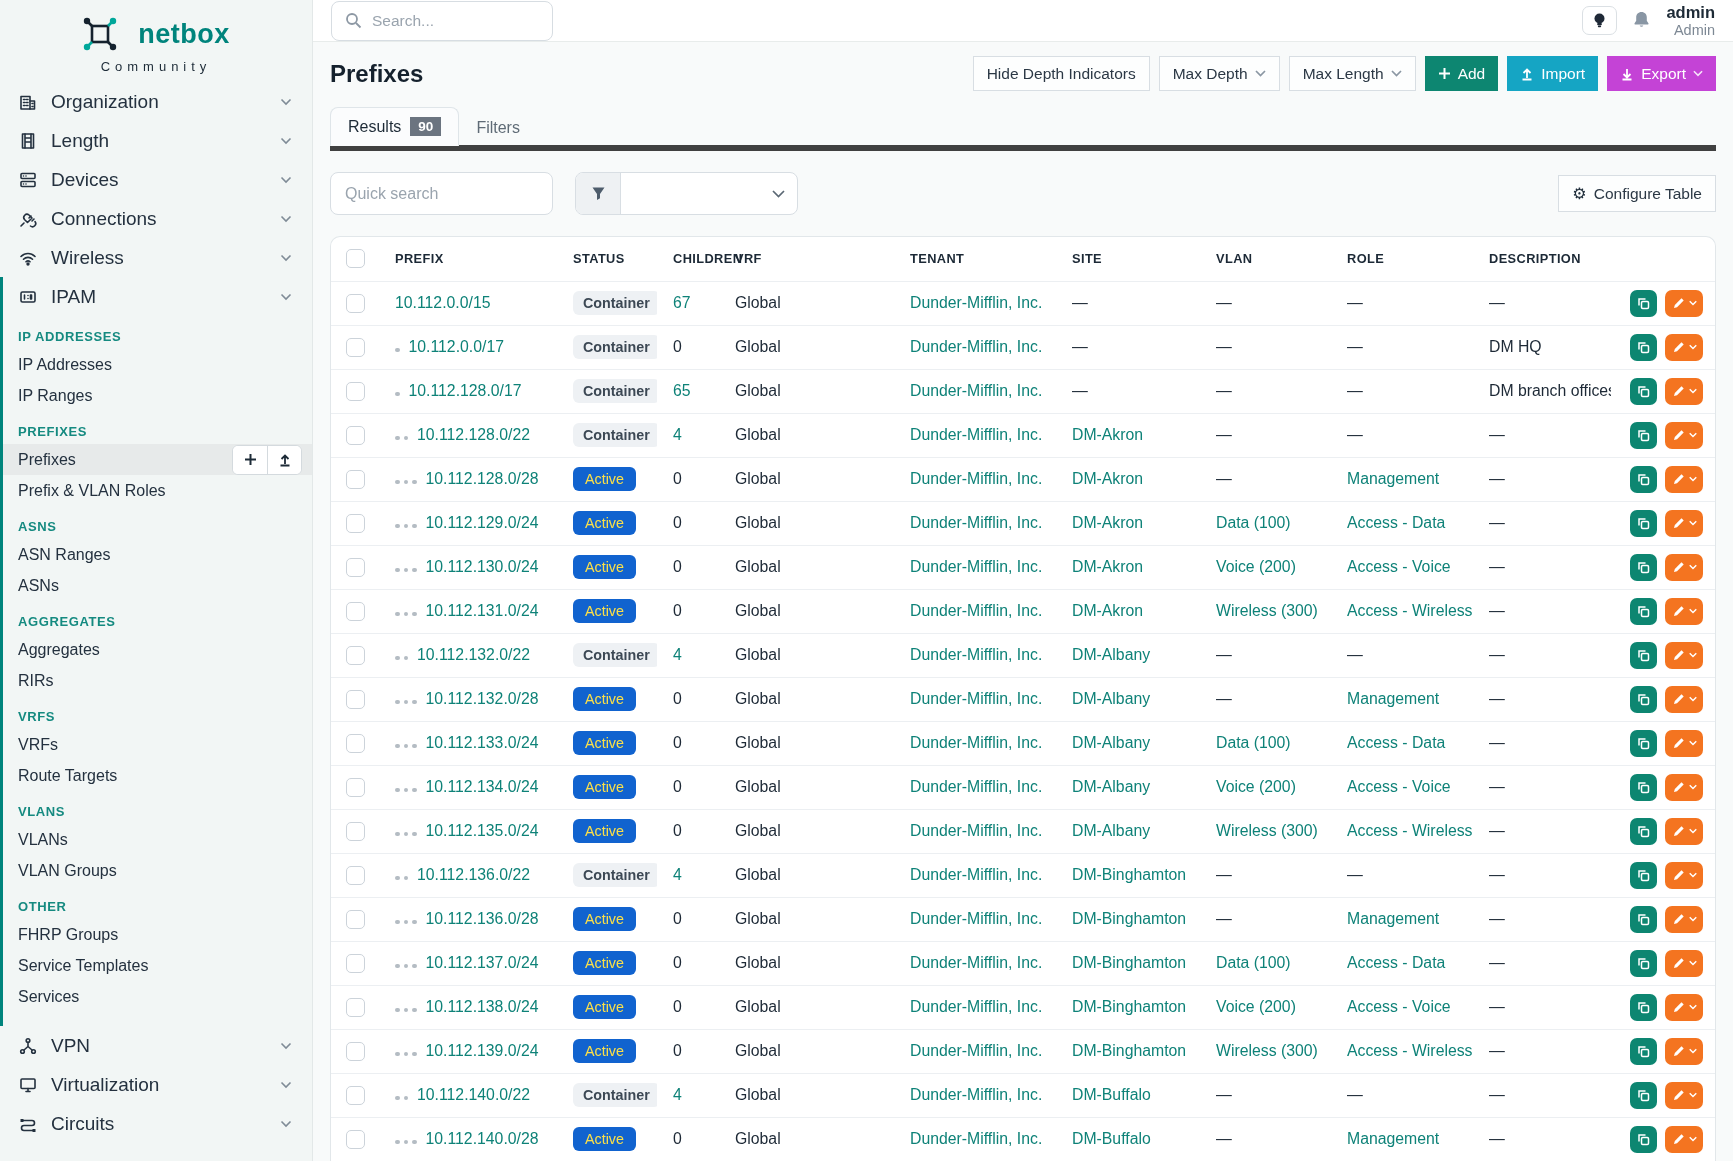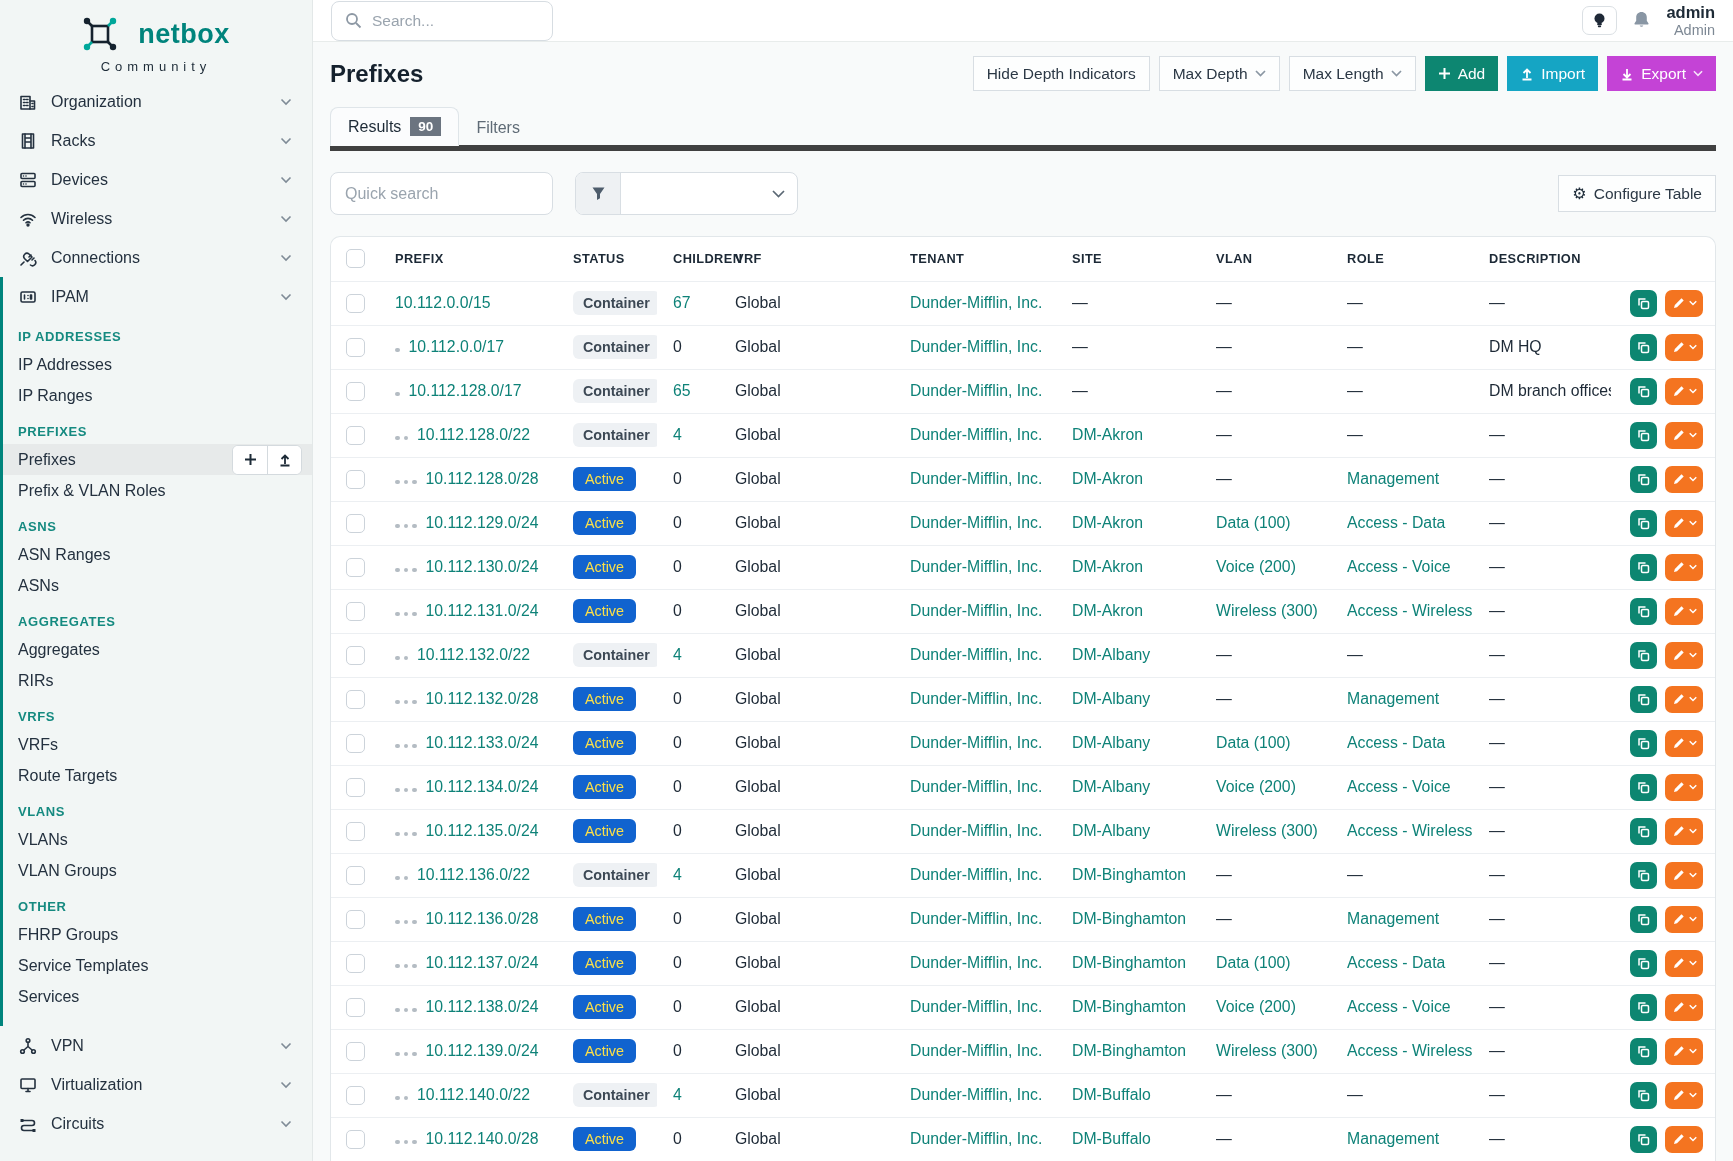--- a/index.html
+++ b/index.html
@@ -18,21 +18,21 @@
     background: var(--c-sidebar-bg, #f2f6f5);
     border-right: 1px solid #e3e8e8;
     overflow: hidden;
   }
   .logo-area { padding: 16px 0 8px; text-align: center; }
   .logo-line { display: inline-flex; align-items: center; gap: 20px; text-align: center; }
   .logo-word { font-size: 27px; font-weight: 700; color: var(--c-brand, #00847c); letter-spacing: .5px; }
   .logo-sub { margin-top: 3px; font-size: 13px; font-weight: 400; color: #1d2b37; letter-spacing: 5px; }
   .side-item {
     height: 39px; display: flex; align-items: center;
-    padding: 0 20px 0 17px; font-size: 16px; color: #24313f; cursor: pointer;
+    padding: 0 20px 0 17px; font-size: 19px; color: #24313f; cursor: pointer;
   }
   .side-item .nav-ico { width: 21px; margin-right: 13px; color: #24313f; display: flex; justify-content: center; }
   .side-item .chev { margin-left: auto; color: #7f8b96; display: flex; }
   .ipam-wrap { border-left: 3px solid var(--c-brand, #00847c); padding-bottom: 14px; }
   .ipam-wrap .side-item { padding-left: 14px; }
   .section-heading {
     padding: 13px 17px 5px 15px; font-size: 13px; font-weight: 700;
     letter-spacing: .6px; color: var(--c-heading-teal, #158a80);
   }
   .sub-item {
@@ -203,21 +203,21 @@
           </svg>
         </span>
       </div>
       <div class="side-item">
         <span class="nav-ico">
           <svg width="20" height="20" viewBox="0 0 20 20" fill="none" stroke="currentColor" stroke-width="1.6" stroke-linecap="round" stroke-linejoin="round">
             <rect x="4.5" y="3" width="11" height="14"></rect>
             <path d="M7 3v14M13 3v14M7 7h6M7 11h6"></path>
           </svg>
         </span>
-        <span>Racks</span>
+        <span>Length</span>
         <span class="chev">
           <svg width="12" height="8" viewBox="0 0 12 8" fill="none" stroke="currentColor" stroke-width="1.6">
             <path d="M1.5 1.5L6 6l4.5-4.5"></path>
           </svg>
         </span>
       </div>
       <div class="side-item">
         <span class="nav-ico">
           <svg width="20" height="20" viewBox="0 0 20 20" fill="none" stroke="currentColor" stroke-width="1.6" stroke-linecap="round" stroke-linejoin="round">
             <rect x="3" y="3.5" width="14" height="5" rx="1"></rect>
@@ -228,39 +228,39 @@
         <span>Devices</span>
         <span class="chev">
           <svg width="12" height="8" viewBox="0 0 12 8" fill="none" stroke="currentColor" stroke-width="1.6">
             <path d="M1.5 1.5L6 6l4.5-4.5"></path>
           </svg>
         </span>
       </div>
       <div class="side-item">
         <span class="nav-ico">
           <svg width="20" height="20" viewBox="0 0 20 20" fill="none" stroke="currentColor" stroke-width="1.6" stroke-linecap="round" stroke-linejoin="round">
-            <path d="M3 8.5c4-4 10-4 14 0M5.5 11.2c2.5-2.5 6.5-2.5 9 0M8 13.8c1.2-1.2 2.8-1.2 4 0"></path>
-            <circle cx="10" cy="16" r="0.9" fill="currentColor"></circle>
-          </svg>
-        </span>
-        <span>Wireless</span>
+            <path d="M3 17l3-3M9.5 13.5l-3-3a3.2 3.2 0 014.5-4.5l3 3z"></path>
+            <path d="M11 9l2-2M14 12l2-2M12.5 17a3.2 3.2 0 004.5-4.5"></path>
+          </svg>
+        </span>
+        <span>Connections</span>
         <span class="chev">
           <svg width="12" height="8" viewBox="0 0 12 8" fill="none" stroke="currentColor" stroke-width="1.6">
             <path d="M1.5 1.5L6 6l4.5-4.5"></path>
           </svg>
         </span>
       </div>
       <div class="side-item">
         <span class="nav-ico">
           <svg width="20" height="20" viewBox="0 0 20 20" fill="none" stroke="currentColor" stroke-width="1.6" stroke-linecap="round" stroke-linejoin="round">
-            <path d="M3 17l3-3M9.5 13.5l-3-3a3.2 3.2 0 014.5-4.5l3 3z"></path>
-            <path d="M11 9l2-2M14 12l2-2M12.5 17a3.2 3.2 0 004.5-4.5"></path>
-          </svg>
-        </span>
-        <span>Connections</span>
+            <path d="M3 8.5c4-4 10-4 14 0M5.5 11.2c2.5-2.5 6.5-2.5 9 0M8 13.8c1.2-1.2 2.8-1.2 4 0"></path>
+            <circle cx="10" cy="16" r="0.9" fill="currentColor"></circle>
+          </svg>
+        </span>
+        <span>Wireless</span>
         <span class="chev">
           <svg width="12" height="8" viewBox="0 0 12 8" fill="none" stroke="currentColor" stroke-width="1.6">
             <path d="M1.5 1.5L6 6l4.5-4.5"></path>
           </svg>
         </span>
       </div>
     </nav>
   <div id="ipam-wrap" class="ipam-wrap">
       <div class="side-item">
         <span class="nav-ico">

